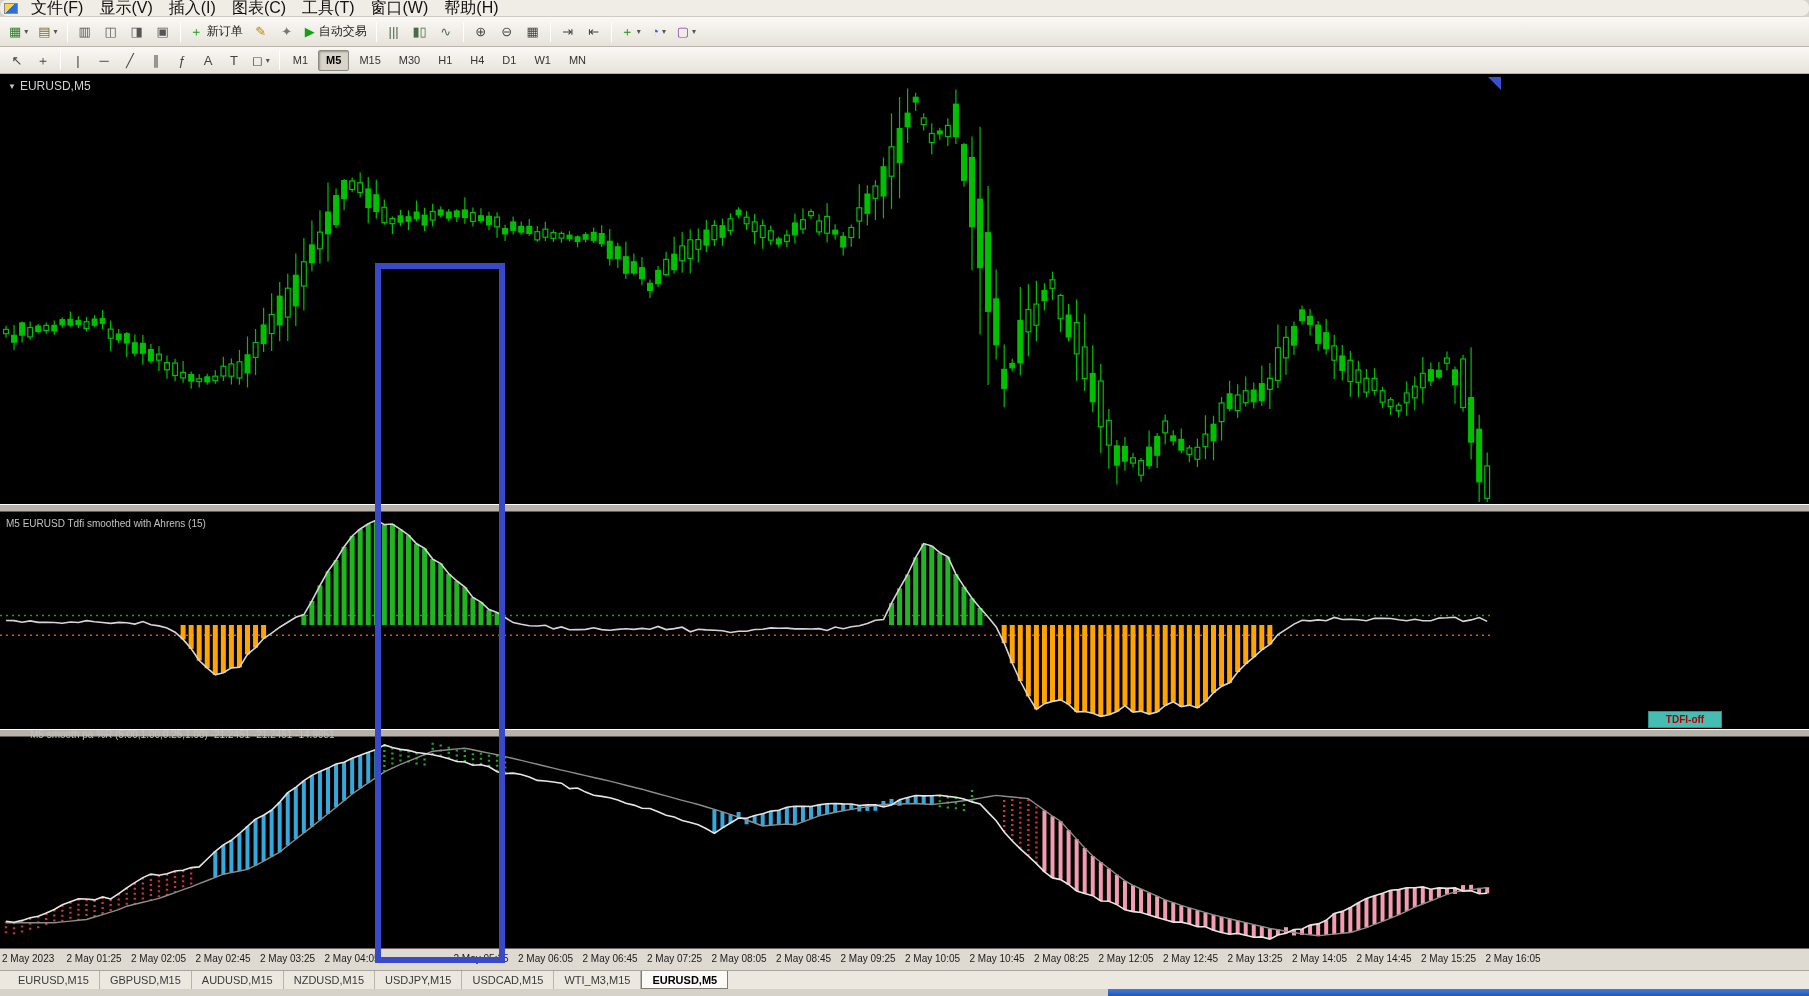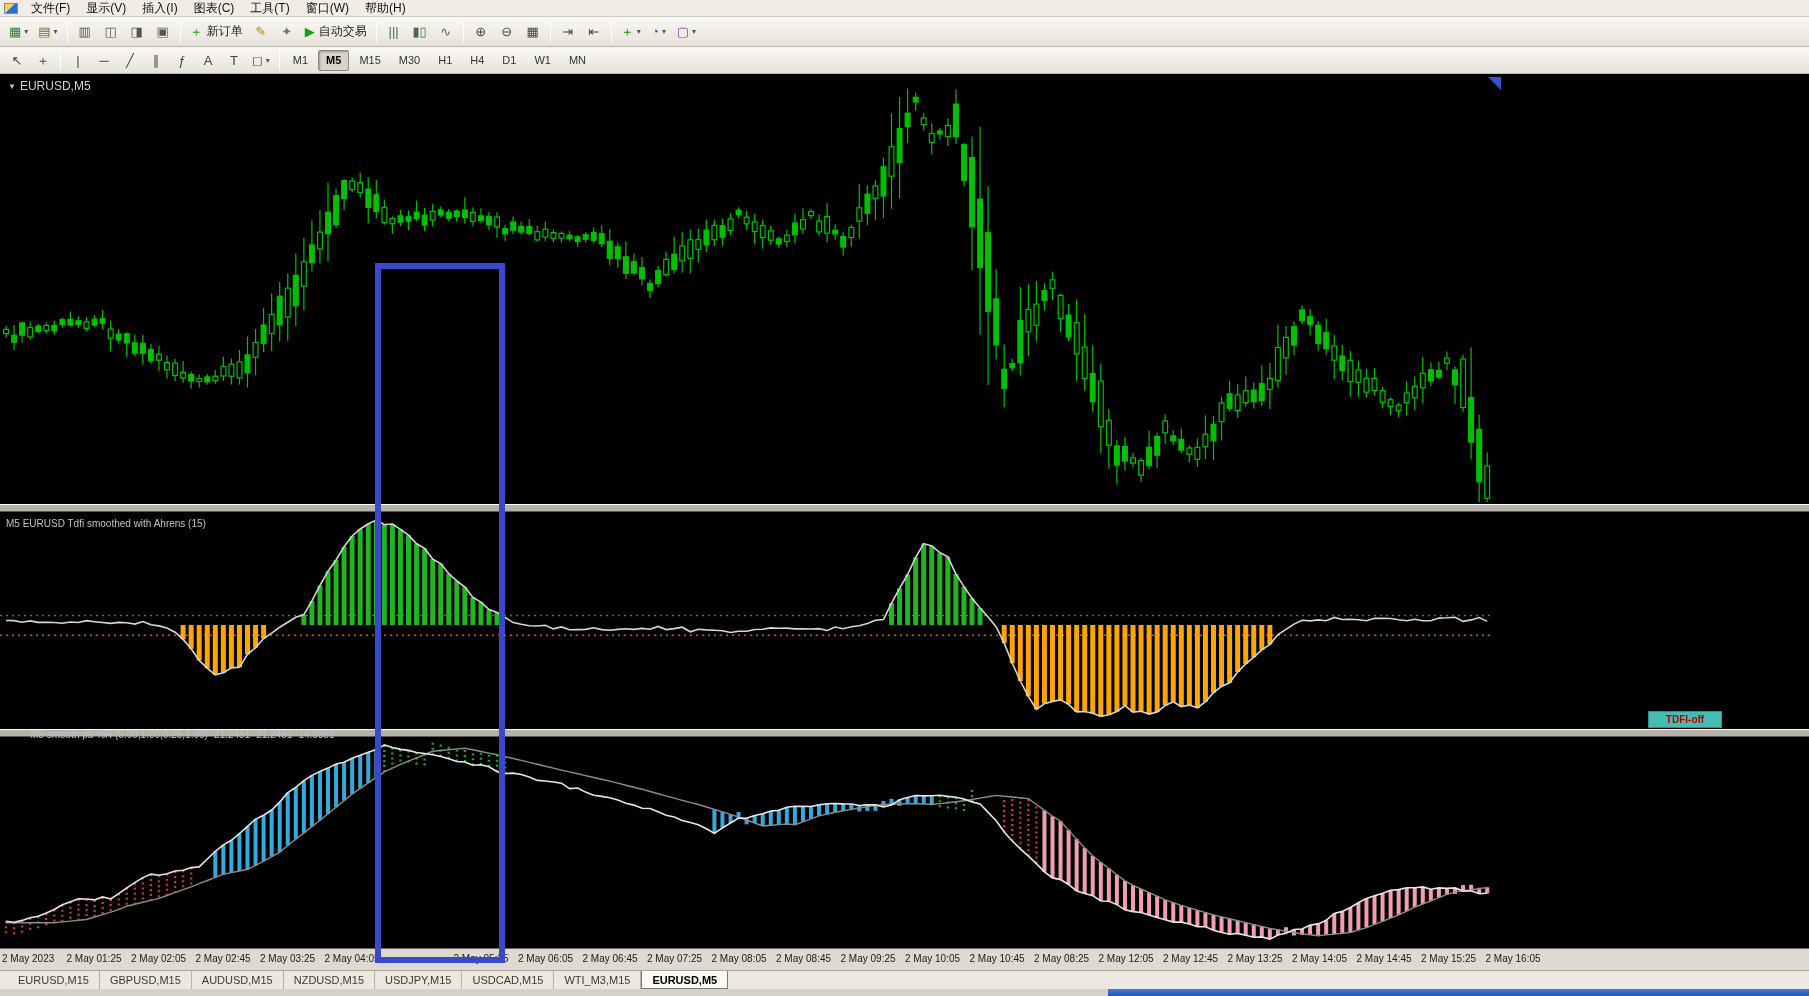--- a/index.html
+++ b/index.html
@@ -1,21 +1,21 @@
 <!DOCTYPE html>
 <html><head>
 <meta charset="utf-8">
 <style>
   *{margin:0;padding:0;box-sizing:border-box;}
   html,body{width:1809px;height:996px;overflow:hidden;}
   body{font-family:"Liberation Sans",sans-serif;background:#d6d2ca;}
   #window{position:relative;width:1809px;height:996px;background:#d6d2ca;}
 
   
-  #menubar{position:absolute;top:0;left:0;right:0;height:17px;background:#f0ede6;border-bottom:1px solid #cfccc5;display:flex;align-items:center;font-size:12px;color:#111;}
+  #menubar{position:absolute;top:0;left:0;right:0;height:17px;background:#f0ede6;border-bottom:1px solid #cfccc5;display:flex;align-items:center;font-size:16px;color:#111;border-radius:7px;}
   .app-icon{width:14px;height:11px;margin:0 5px 0 4px;background:linear-gradient(135deg,#ffd24a 0%,#ffd24a 46%,#2f6fd0 46%);border:1px solid #8a8a8a;}
   .menu-item{padding:1px 8px;cursor:default;}
 
   
   .toolbar{position:absolute;left:0;right:0;background:linear-gradient(#faf8f4,#e7e3db);border-bottom:1px solid #b9b5ad;display:flex;align-items:center;padding-left:4px;}
   #toolbar-main{top:17px;height:30px;}
   #toolbar-line{top:47px;height:27px;}
   .tb-btn{height:24px;min-width:24px;display:inline-flex;align-items:center;justify-content:center;border:1px solid transparent;border-radius:2px;margin:0 1px;font-size:13px;color:#444;padding:0 3px;cursor:default;white-space:nowrap;}
   .tb-btn .glyph{font-size:13px;line-height:1;}
   .tb-btn .tb-label{font-size:12px;margin-left:4px;color:#222;}

